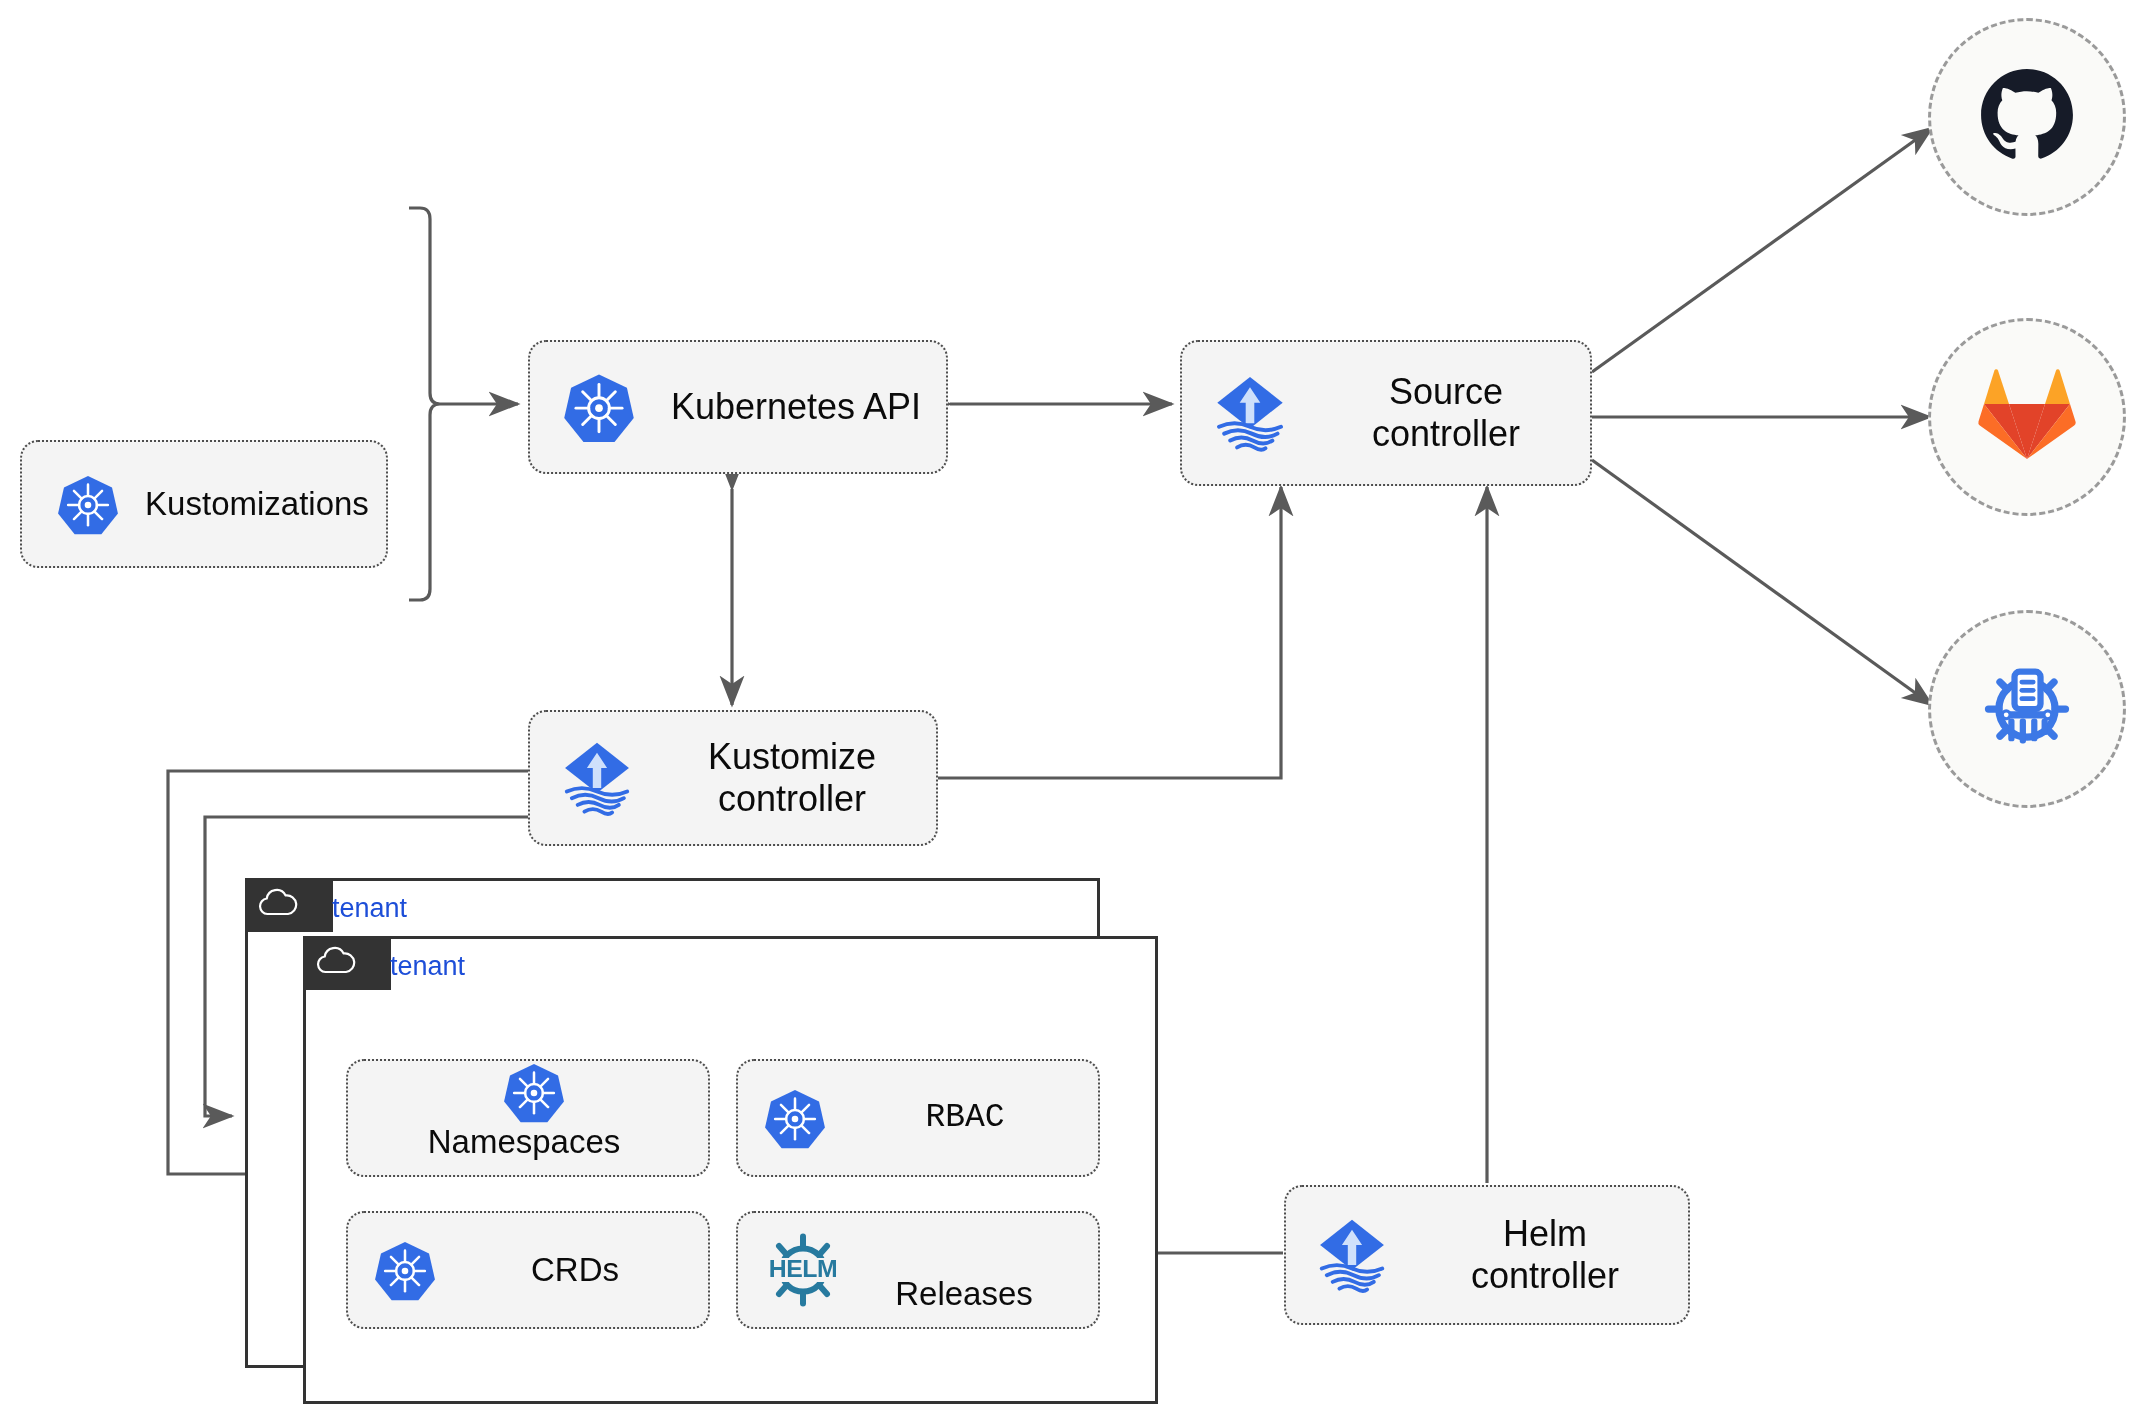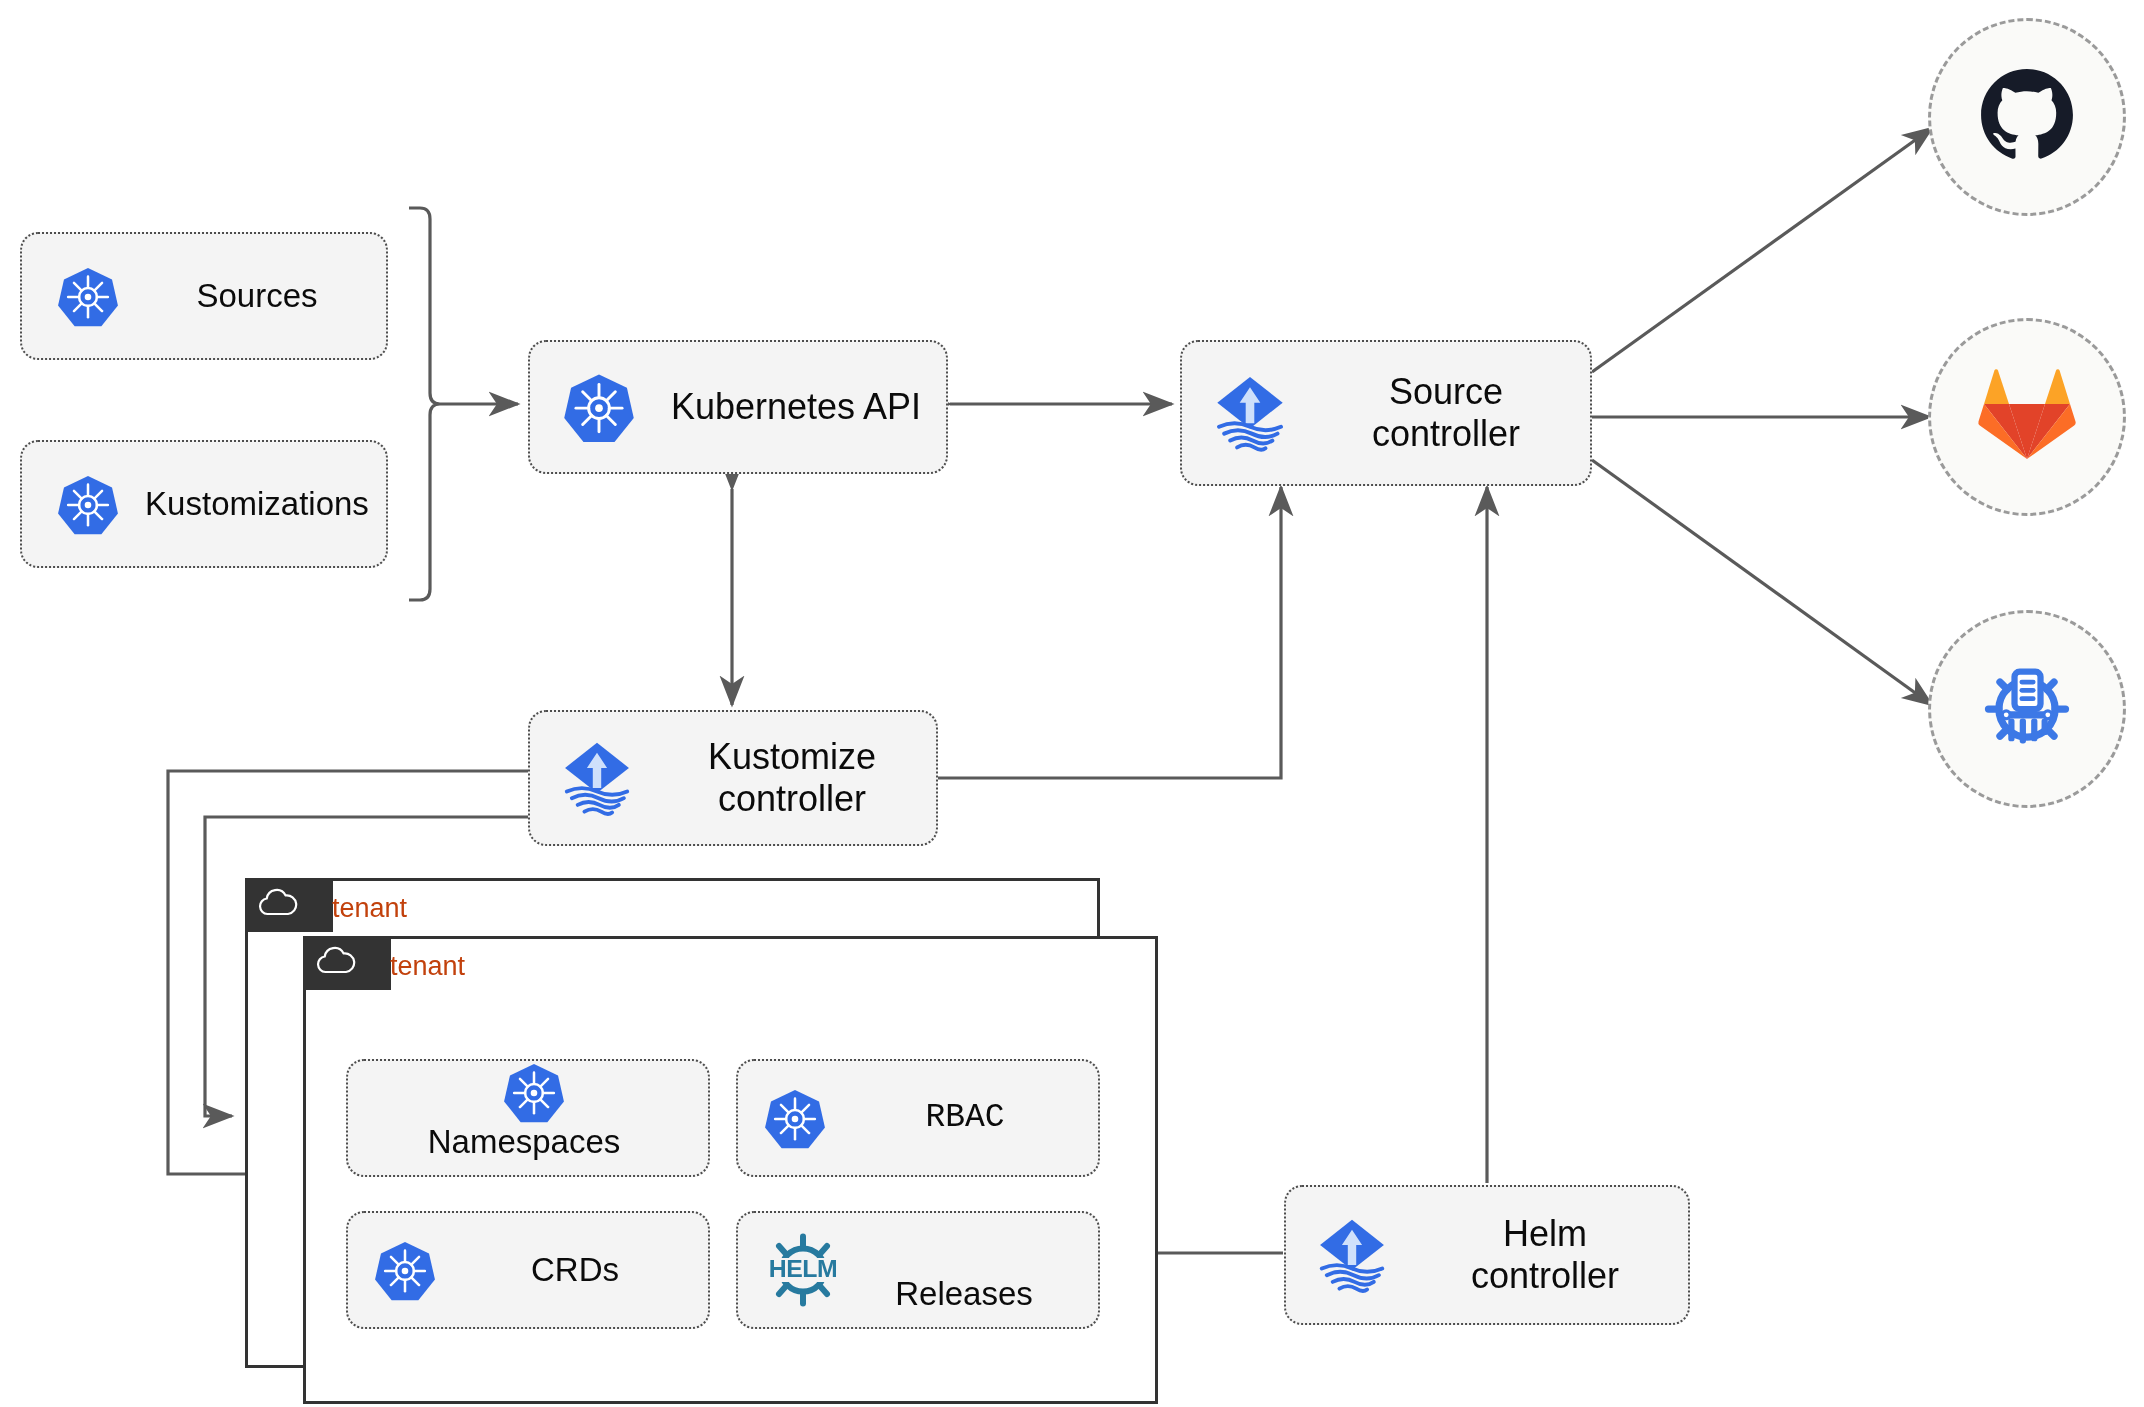--- a/index.html
+++ b/index.html
@@ -80,21 +80,21 @@
     height: 54px;
     display: flex;
     align-items: center;
     background: #333333;
     padding: 0 10px;
   }
   .tenant .tabname {
     position: absolute;
     top: 12px;
     font-size: 27px;
-    color: #c2410c;
+    color: #1d4ed8;
   }
 </style>
 </head>
 <body>
 
 <div id="stage">
 
   <svg id="edges" viewBox="0 0 2144 1407">
     <defs>
       <marker id="ah" markerWidth="11" markerHeight="11" refX="9.2" refY="4.2" orient="auto" markerUnits="strokeWidth">
@@ -127,40 +127,20 @@
       <path d="M 1592,460 L 1932,705" marker-end="url(#ah)"></path>
 
       <path d="M 530,771 L 168,771 L 168,1174 L 300,1174" marker-end="url(#ah)"></path>
 
       <path d="M 530,817 L 205,817 L 205,1116 L 232,1116" marker-end="url(#ah)"></path>
 
       <path d="M 1283,1253 L 1118,1253" marker-end="url(#ah)"></path>
     </g>
   </svg>
 
-  <div class="node" style="left:20px; top:232px; width:368px; height:128px;">
-    <span class="ico" style="width:96px;margin-left:18px;">
-      <svg width="62" height="62" viewBox="0 0 64 64">
-        <polygon points="32,3 56.8,14.9 62.9,41.7 45.8,63.1 18.2,63.1 1.1,41.7 7.2,14.9" fill="#326CE5"></polygon>
-        <g fill="none" stroke="#ffffff" stroke-width="2.6" stroke-linecap="round">
-          <circle cx="32" cy="33" r="9.2"></circle>
-          <line x1="32" y1="12" x2="32" y2="23.5"></line>
-          <line x1="32" y1="42.5" x2="32" y2="54"></line>
-          <line x1="11.5" y1="33" x2="22.8" y2="33"></line>
-          <line x1="41.2" y1="33" x2="52.5" y2="33"></line>
-          <line x1="17.5" y1="18.5" x2="25.5" y2="26.5"></line>
-          <line x1="38.5" y1="39.5" x2="46.5" y2="47.5"></line>
-          <line x1="46.5" y1="18.5" x2="38.5" y2="26.5"></line>
-          <line x1="25.5" y1="39.5" x2="17.5" y2="47.5"></line>
-        </g>
-        <circle cx="32" cy="33" r="3.4" fill="#ffffff"></circle>
-      </svg>
-    </span>
-    <span class="lbl" style="font-size:33px;">Sources</span>
-  </div>
 
   <div class="node" style="left:528px; top:340px; width:420px; height:134px;">
     <span class="ico" style="width:110px;margin-left:14px;">
       <svg width="72" height="72" viewBox="0 0 64 64">
         <polygon points="32,3 56.8,14.9 62.9,41.7 45.8,63.1 18.2,63.1 1.1,41.7 7.2,14.9" fill="#326CE5"></polygon>
         <g fill="none" stroke="#ffffff" stroke-width="2.6" stroke-linecap="round">
           <circle cx="32" cy="33" r="9.2"></circle>
           <line x1="32" y1="12" x2="32" y2="23.5"></line>
           <line x1="32" y1="42.5" x2="32" y2="54"></line>
           <line x1="11.5" y1="33" x2="22.8" y2="33"></line>

